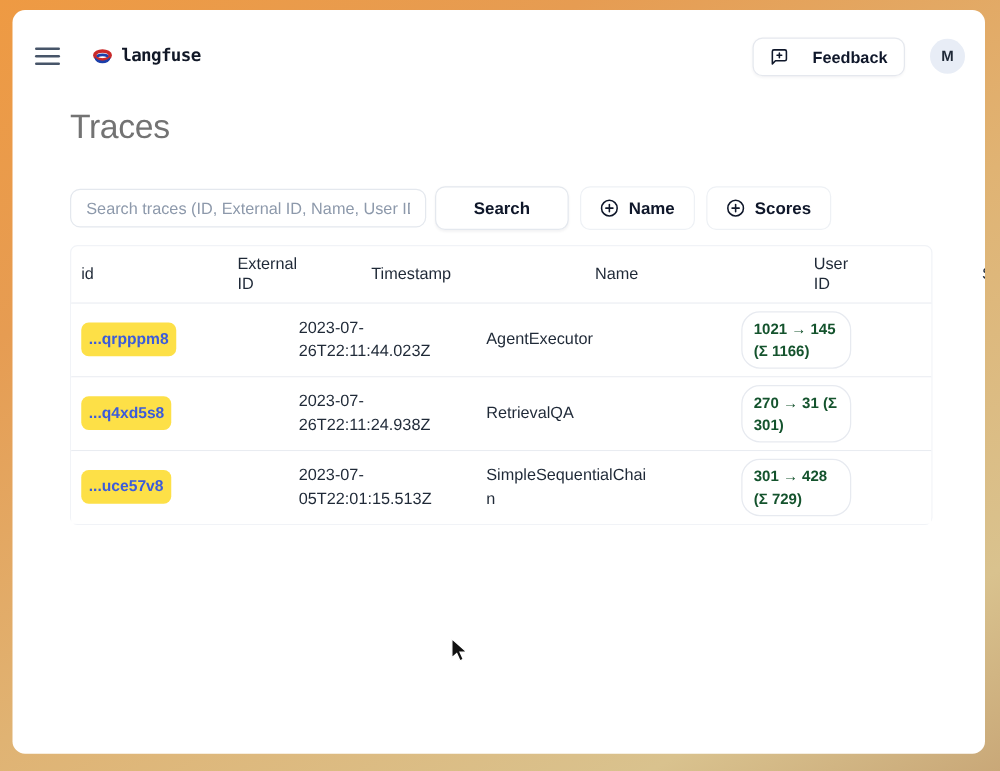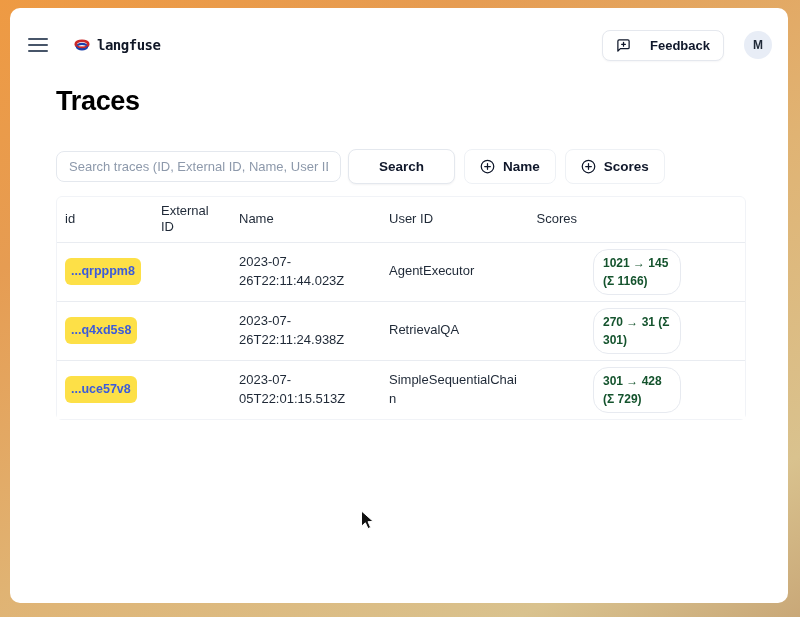--- a/index.html
+++ b/index.html
@@ -40,21 +40,21 @@
     box-shadow: 0 1px 2px rgba(16,24,40,.04);
   }
   .avatar {
     width: 28px; height: 28px; border-radius: 50%;
     background: #e8edf6; color: #1f2937;
     display: flex; align-items: center; justify-content: center;
     font-size: 12px; font-weight: 700; cursor: pointer;
   }
   
   .main { padding: 20px 0 0 46px; width: 736px; }
-  .page-title { font-size: 27px; font-weight: 700; color: #000000; letter-spacing: -0.3px; }
+  .page-title { font-size: 27px; font-weight: 400; color: #737373; letter-spacing: -0.3px; }
   .toolbar { display: flex; align-items: center; margin-top: 31px; height: 36px; }
   .search-input {
     width: 285px; height: 31px;
     border: 1px solid #e4e8ee; border-radius: 8px;
     padding: 0 12px; font-size: 13px; color: #0f172a;
     font-family: "Liberation Sans", sans-serif;
     outline: none; background: #fff;
   }
   .search-input::placeholder { color: #8d99ab; }
   .search-btn {
@@ -76,21 +76,21 @@
   .table {
     margin-top: 12px; width: 690px;
     border: 1px solid #f1f3f7; border-radius: 6px;
     font-size: 13px;
   }
   .thead, .trow {
     display: grid;
     grid-template-columns: 96px 78px 150px 146px 58px 104px 58px;
     align-items: center;
   }
-  .thead { min-height: 42px; color: #64748b; font-weight: 500; border-bottom: 1px solid #e9ecf1; }
+  .thead { min-height: 42px; color: #64748b; font-weight: 500; border-bottom: 1px solid #e9ecf1; gap: 29px; }
   .thead .cell { padding: 6px 8px; line-height: 1.25; }
   .th-scores { text-align: right; }
   .trow { min-height: 58px; border-bottom: 1px solid #e9ecf1; background: #fff; cursor: pointer; }
   .trow:last-child { border-bottom: none; }
   .cell { padding: 6px 8px; color: #1f2937; line-height: 1.45; overflow-wrap: break-word; }
   .id-link {
     display: inline-block;
     background: #fde047; color: #3b5bdb;
     font-size: 12.5px; font-weight: 700;
     padding: 4px 6px; border-radius: 6px; cursor: pointer;
@@ -160,20 +160,21 @@
           <line x1="7.5" y1="12" x2="16.5" y2="12"></line>
         </svg>
         <span>Scores</span>
       </button>
     </div>
 
     <div class="table">
       <div class="thead">
         <div class="cell">id</div>
         <div class="cell">External ID</div>
+        <div class="cell">Timestamp</div>
         <div class="cell">Name</div>
         <div class="cell">User ID</div>
         <div class="cell th-scores">Scores</div>
       </div>
       <div class="tbody">
 
           <div class="trow">
             <div class="cell">
               <span class="id-link">...qrpppm8</span>
             </div>

